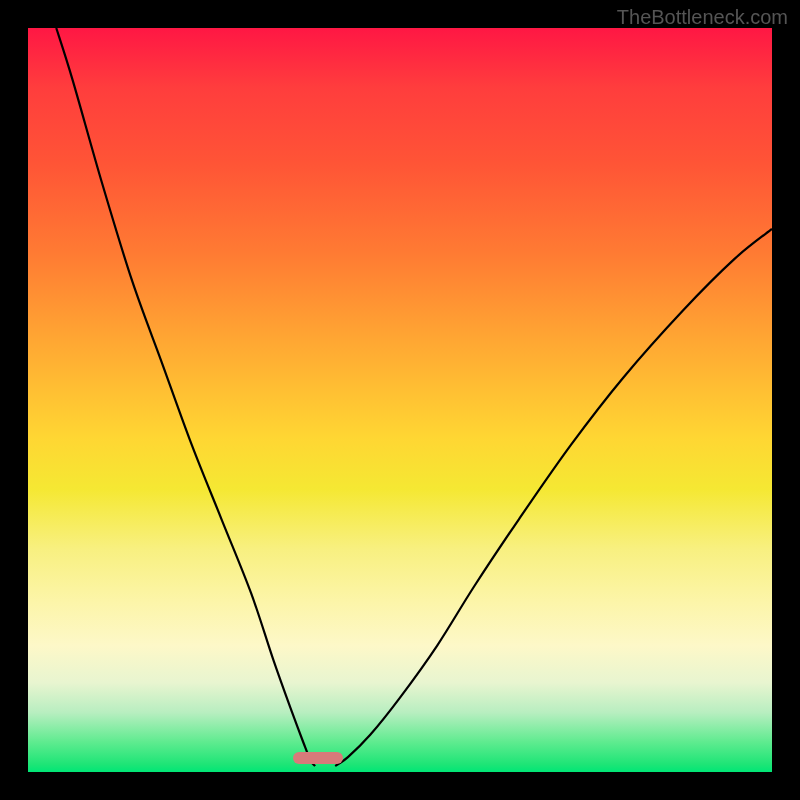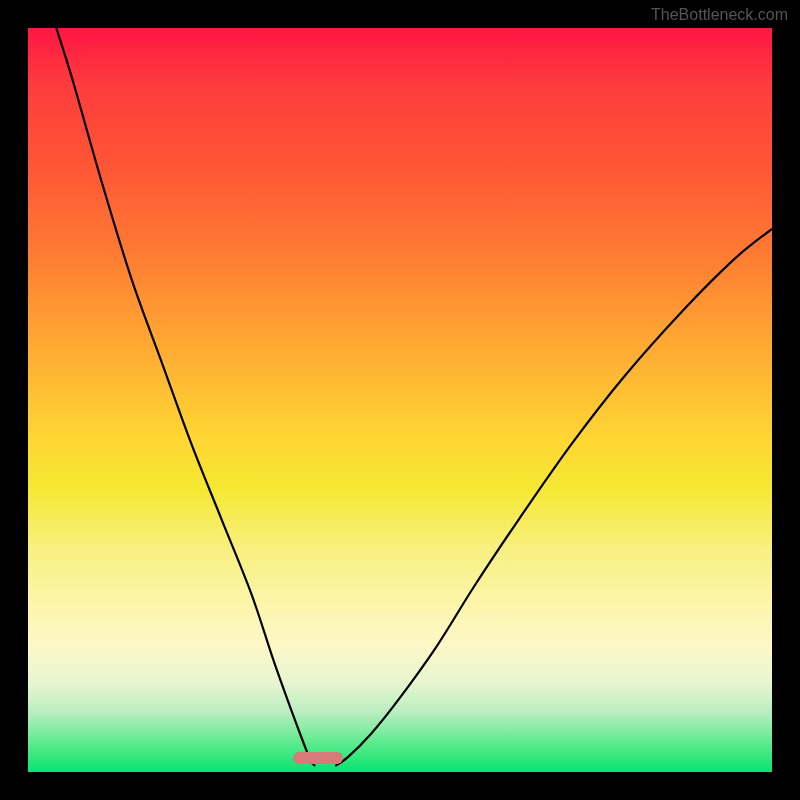--- a/index.html
+++ b/index.html
@@ -12,21 +12,21 @@
       height: 800px;
       background: #000;
       position: relative;
       font-family: Arial, sans-serif;
     }
     .watermark {
       position: absolute;
       top: 6px;
       right: 12px;
       color: #555;
-      font-size: 16px;
+      font-size: 20px;
       font-weight: 500;
       z-index: 10;
     }
     .plot-area {
       position: absolute;
       top: 28px;
       left: 28px;
       width: 744px;
       height: 744px;
       background: linear-gradient(to bottom,

